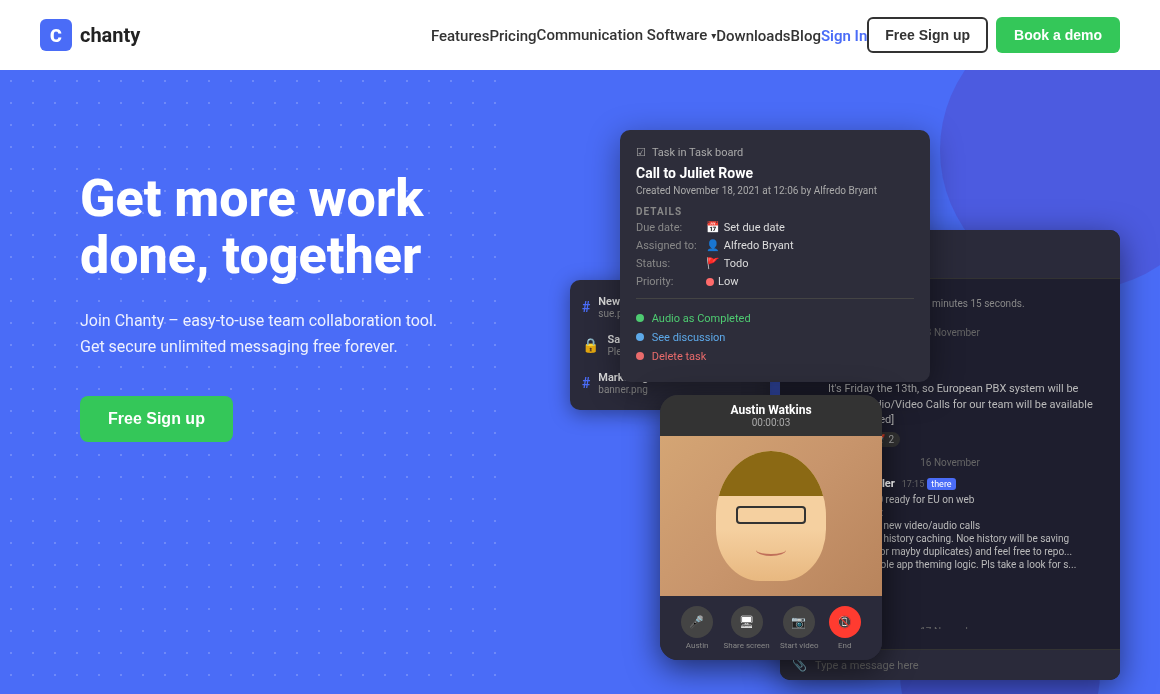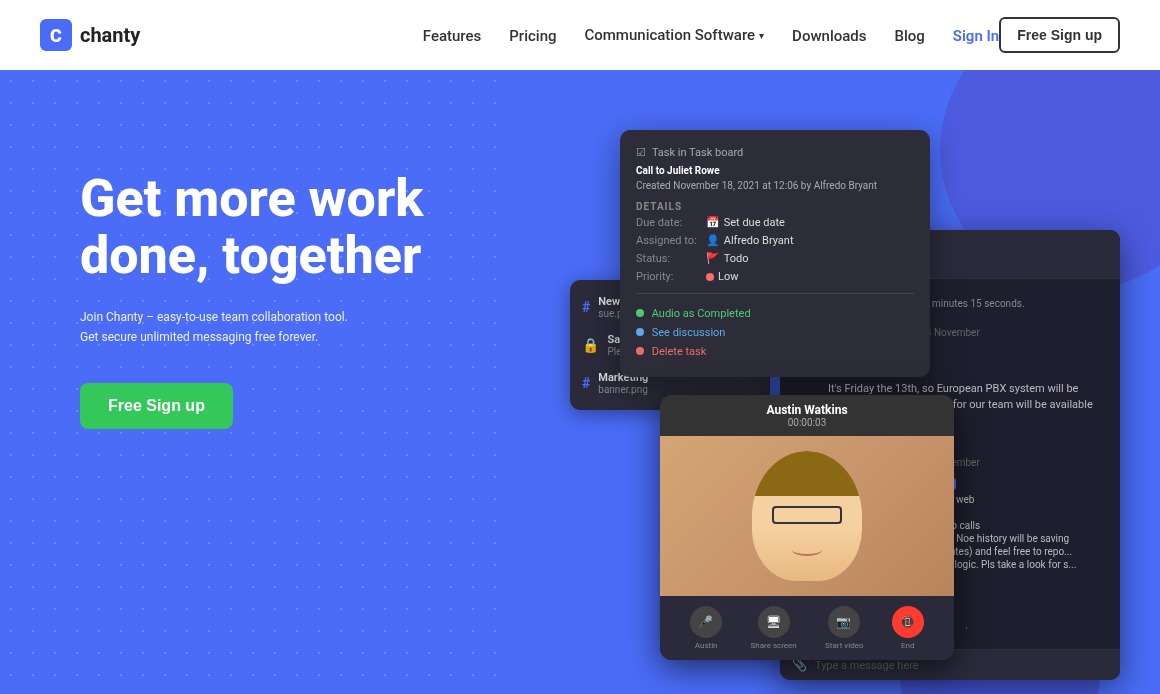--- a/index.html
+++ b/index.html
@@ -36,21 +36,20 @@
       font-size: 18px;
     }
     .logo-text {
       font-size: 20px;
       font-weight: 700;
       color: #222;
     }
     .nav-links {
       display: flex;
       align-items: center;
-      gap: 28px;
       list-style: none;
     }
     .nav-links a {
       text-decoration: none;
       color: #333;
       font-size: 15px;
       font-weight: 500;
     }
     .nav-links .comm-software {
       display: flex;
@@ -128,21 +127,21 @@
       padding-top: 40px;
     }
     .hero-title {
       font-size: 52px;
       font-weight: 800;
       color: #fff;
       line-height: 1.1;
       margin-bottom: 24px;
     }
     .hero-subtitle {
-      font-size: 12px;
+      font-size: 16px;
       color: rgba(255,255,255,0.9);
       line-height: 1.6;
       margin-bottom: 36px;
       max-width: 380px;
     }
     .btn-hero-signup {
       background: #34C759;
       border: none;
       border-radius: 8px;
       padding: 14px 28px;
@@ -176,21 +175,21 @@
     }
     .card-task-header {
       display: flex;
       align-items: center;
       gap: 6px;
       color: #aaa;
       font-size: 11px;
       margin-bottom: 6px;
     }
     .card-task-title {
-      font-size: 10px;
+      font-size: 14px;
       font-weight: 700;
       color: #fff;
       margin-bottom: 4px;
     }
     .card-task-created {
       color: #aaa;
       font-size: 10px;
       margin-bottom: 10px;
     }
     .card-task-details-label {
@@ -381,23 +380,23 @@
       overflow: hidden;
       text-overflow: ellipsis;
       white-space: nowrap;
       max-width: 140px;
     }
 
     
     .card-video {
       position: absolute;
       bottom: 30px; left: 120px;
-      width: 294px;
+      width: 222px;
       background: #2a2a3a;
-      border-radius: 12px;
+      border-radius: 18px;
       overflow: hidden;
       z-index: 6;
       box-shadow: 0 8px 32px rgba(0,0,0,0.6);
     }
     .video-header {
       background: #333;
       padding: 8px 12px;
       text-align: center;
     }
     .video-caller {
@@ -495,20 +494,21 @@
       <a href="#">Downloads</a>
     </li>
     <li>
       <a href="#">Blog</a>
     </li>
     <li>
       <a href="#" class="sign-in">Sign In</a>
     </li>
   </ul>
   <button class="btn-free-signup">Free Sign up</button>
+  <button class="btn-book-demo">Book a demo</button>
 </nav>
 
 <section class="hero">
   <div class="blob-tr"></div>
   <div class="blob-br"></div>
 
   <div class="hero-content">
     <h1 class="hero-title">
       <span>Get more work</span><br>
       <span>done, together</span>

